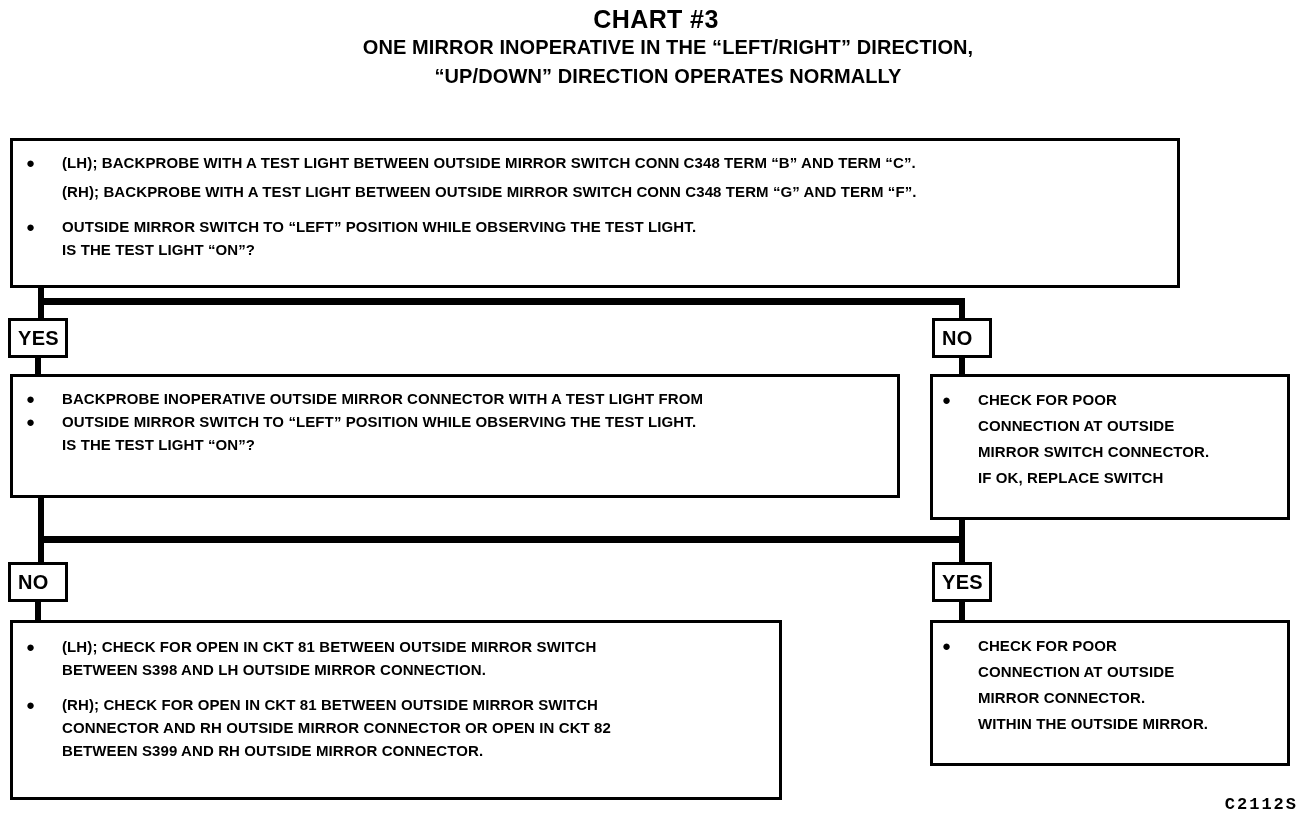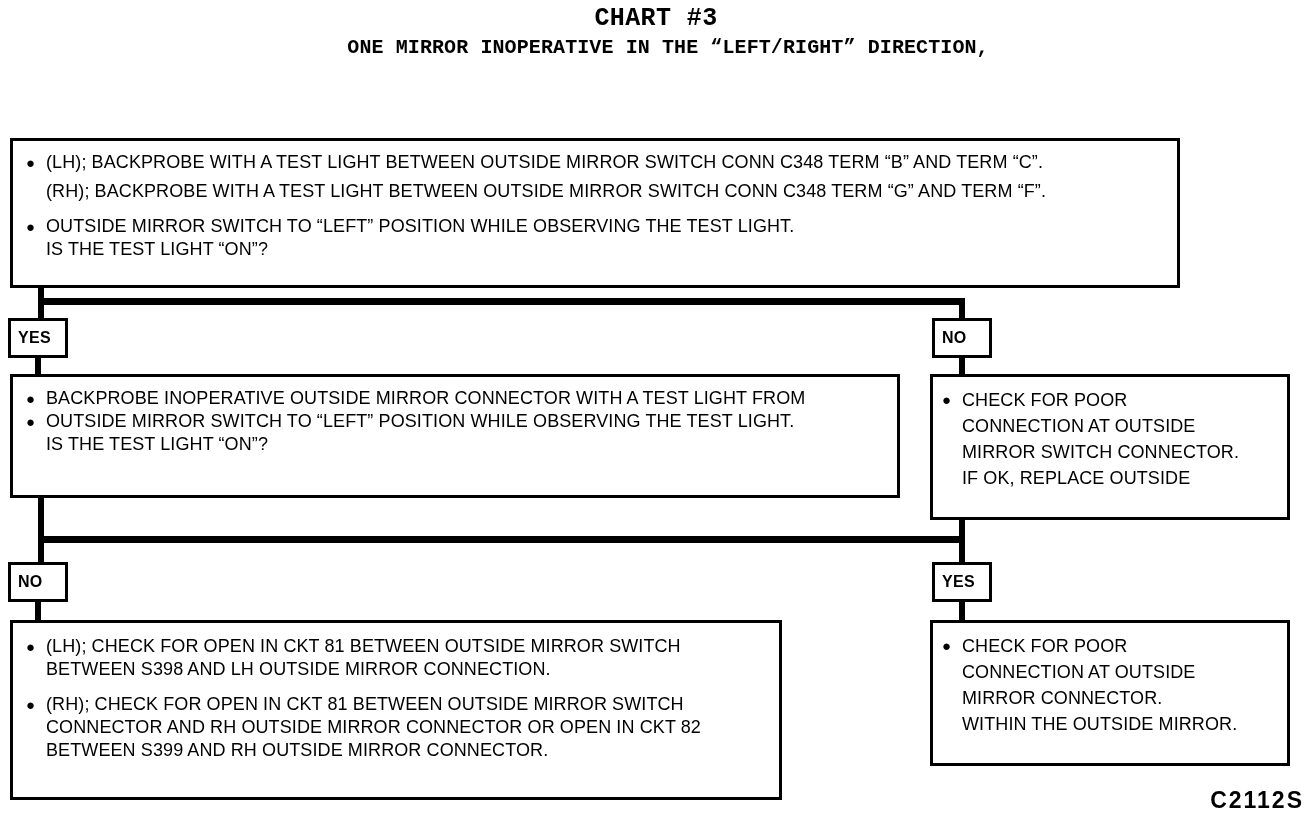--- a/index.html
+++ b/index.html
@@ -23,21 +23,20 @@
     height: 820px;
   }
 
   
   .title-block {
     position: absolute;
     left: 0;
     top: 6px;
     width: 1312px;
     text-align: center;
-    font-family: Liberation Mono, monospace;
   }
   .title-main {
     font-size: 25px;
     font-weight: bold;
     letter-spacing: 0.4px;
     line-height: 1.05;
     white-space: nowrap;
   }
   .title-sub {
     font-size: 20px;
@@ -67,24 +66,25 @@
   .bullet-dot {
     flex: 0 0 auto;
     width: 20px;
     font-size: 15px;
     line-height: 23px;
     text-align: left;
     padding-left: 3px;
   }
   .bullet-text {
     flex: 1 1 auto;
-    font-size: 18px;
-    font-weight: normal;
+    font-size: 15px;
+    font-weight: bold;
     line-height: 23px;
     letter-spacing: 0.1px;
+    margin-left: 16px;
   }
   .bullet-text .line {
     display: block;
     white-space: nowrap;
   }
   .gap-sm { height: 6px; }
   .gap-md { height: 12px; }
 
   
   .box.right-col .bullet-text { line-height: 26px; }
@@ -95,52 +95,53 @@
     position: absolute;
     border: 3px solid #000;
     background: #fff;
     box-sizing: border-box;
     width: 60px;
     height: 40px;
     display: flex;
     align-items: center;
     justify-content: flex-start;
     padding-left: 7px;
-    font-size: 16px;
+    font-size: 20px;
     font-weight: bold;
     letter-spacing: 0.3px;
     z-index: 3;
   }
 
   
   .conn {
     position: absolute;
     background: #000;
     z-index: 1;
   }
 
   
   .fig-code {
     position: absolute;
-    right: 8px;
+    right: 14px;
     bottom: 6px;
-    font-family: Liberation Sans, sans-serif;
-    font-size: 23px;
+    font-family: Liberation Mono, monospace;
+    font-size: 17px;
     font-weight: bold;
     letter-spacing: 2px;
   }
 </style>
 </head>
 <body>
 
 <div id="chart-root">
 
   <div class="title-block">
     <div class="title-main">CHART #3</div>
     <div class="title-sub">ONE MIRROR INOPERATIVE IN THE “LEFT/RIGHT” DIRECTION,</div>
+    <div class="title-sub">“UP/DOWN” DIRECTION OPERATES NORMALLY</div>
   </div>
 
   <div class="box" style="left:10px; top:138px; width:1170px; height:150px;">
     <div class="box-inner">
       <div class="bullet-row">
         <div class="bullet-dot">●</div>
         <div class="bullet-text">
           <span class="line">(LH); BACKPROBE WITH A TEST LIGHT BETWEEN OUTSIDE MIRROR SWITCH CONN C348 TERM “B” AND TERM “C”.</span>
           <div class="gap-sm"></div>
           <span class="line">(RH); BACKPROBE WITH A TEST LIGHT BETWEEN OUTSIDE MIRROR SWITCH CONN C348 TERM “G” AND TERM “F”.</span>
@@ -191,21 +192,21 @@
   </div>
 
   <div class="box right-col" style="left:930px; top:374px; width:360px; height:146px;">
     <div class="box-inner" style="padding:10px 8px 8px 6px;">
       <div class="bullet-row">
         <div class="bullet-dot">●</div>
         <div class="bullet-text">
           <span class="line">CHECK FOR POOR</span>
           <span class="line">CONNECTION AT OUTSIDE</span>
           <span class="line">MIRROR SWITCH CONNECTOR.</span>
-          <span class="line">IF OK, REPLACE OUTSIDE</span>
+          <span class="line">IF OK, REPLACE SWITCH</span>
         </div>
       </div>
     </div>
   </div>
 
   <div class="conn" style="left:38px; top:498px; width:6px; height:44px;"></div>
   <div class="conn" style="left:38px; top:536px; width:927px; height:7px;"></div>
   <div class="conn" style="left:959px; top:520px; width:6px; height:23px;"></div>
   <div class="conn" style="left:38px; top:536px; width:6px; height:28px;"></div>
   <div class="conn" style="left:959px; top:536px; width:6px; height:28px;"></div>

